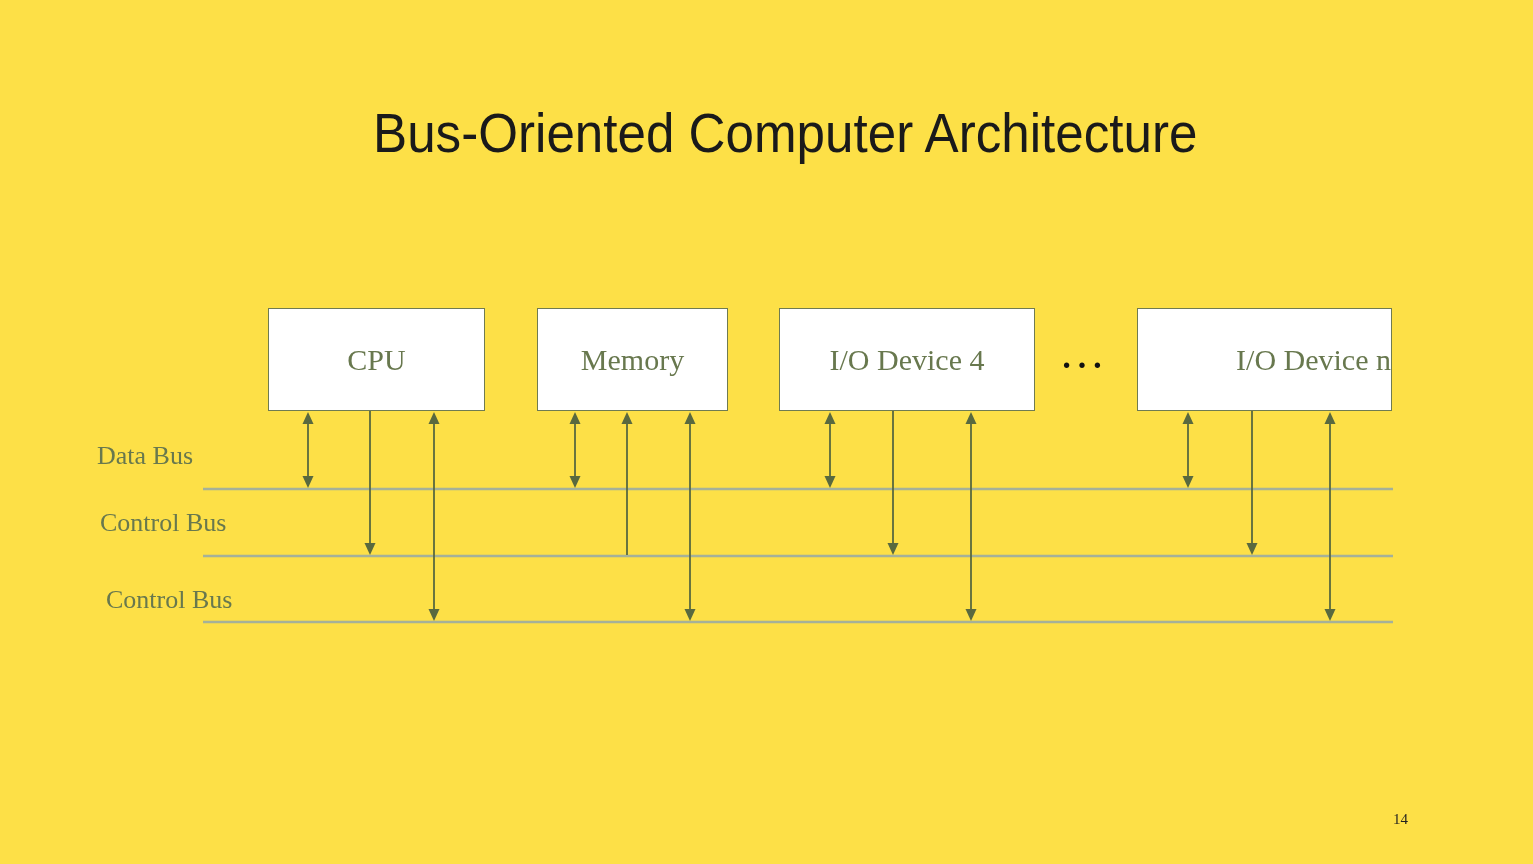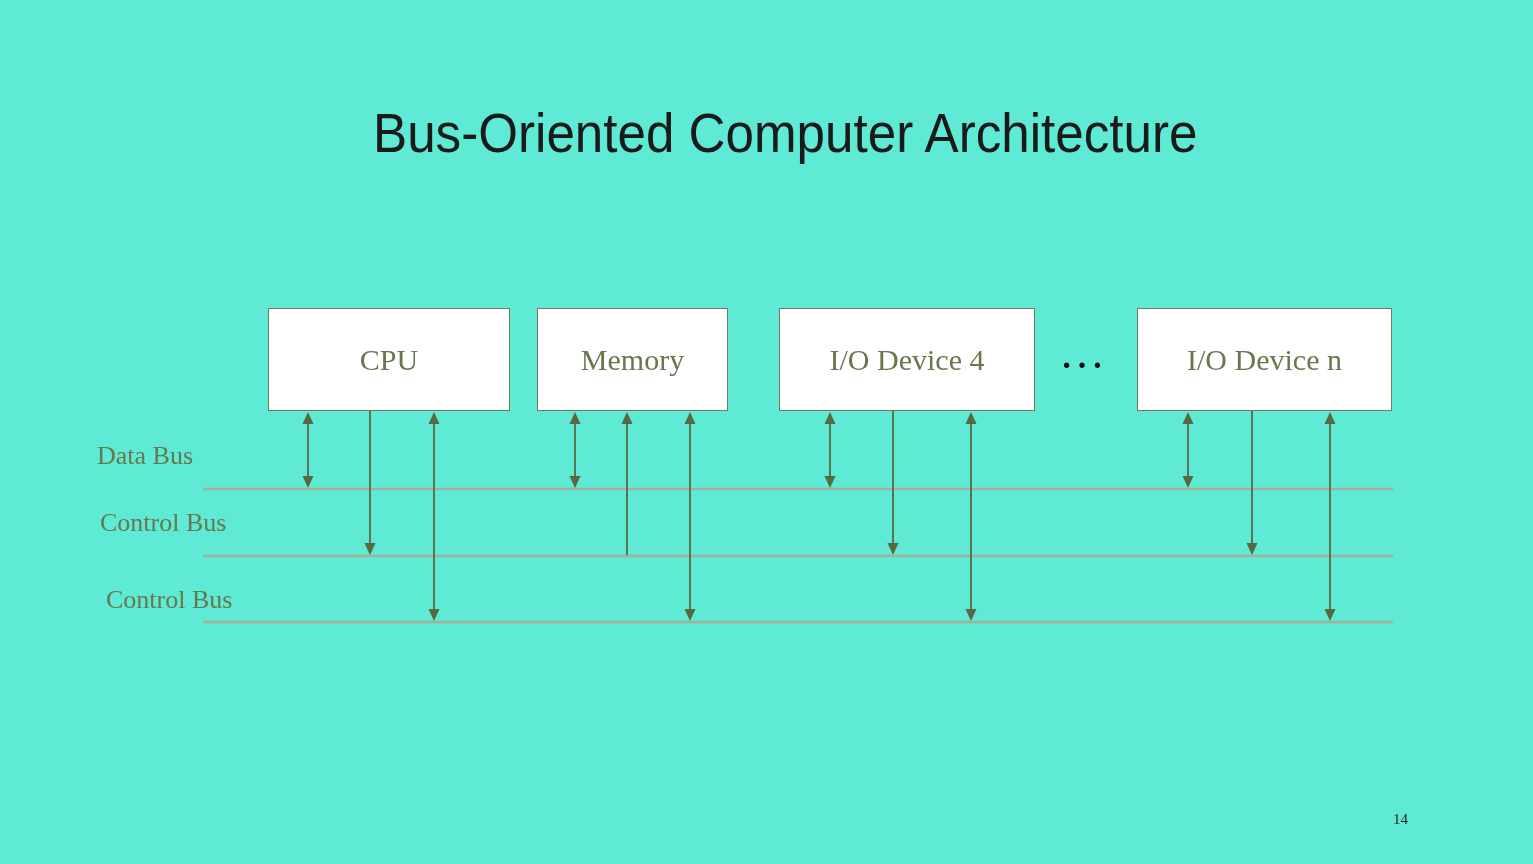--- a/index.html
+++ b/index.html
@@ -1,17 +1,17 @@
 <!DOCTYPE html>
 <html><head>
 <meta charset="utf-8">
 <style>
   html,body{margin:0;padding:0;background:#fff;}
   #stage{
-    position:relative;width:1533px;height:864px;background:#5eead4;
+    position:relative;width:1533px;height:864px;background:#fde047;
     overflow:hidden;font-family:"Liberation Serif", serif;
   }
   .title{
     position:absolute;left:19px;top:103px;width:1533px;height:70px;
     text-align:center;color:#1a1a1a;
     font-family:"Liberation Sans", sans-serif;font-size:55px;line-height:1.1;
     white-space:nowrap;
   }
   .title-inner{display:inline-block;transform:scaleX(0.93);transform-origin:center;}
   .comp-box{
@@ -100,30 +100,30 @@
         <line x1="1252" x2="1252" y1="411" y2="545" class="conn-line"></line>
         <polygon points="1252,555 1246.5,543 1257.5,543" class="conn-head"></polygon>
       </g>
       <g>
         <line x1="1330" x2="1330" y1="422" y2="611" class="conn-line"></line>
         <polygon points="1330,412 1324.5,424 1335.5,424" class="conn-head"></polygon>
         <polygon points="1330,621 1324.5,609 1335.5,609" class="conn-head"></polygon>
       </g>
     </svg>
 
-  <div class="comp-box" style="left: 268px; width: 242px;">
+  <div class="comp-box" style="left: 268px; width: 217px;">
     <span>CPU</span>
   </div>
   <div class="comp-box" style="left: 537px; width: 191px; font-family: Liberation Serif, serif;">
     <span>Memory</span>
   </div>
   <div class="comp-box" style="left: 779px; width: 256px;">
     <span>I/O Device 4</span>
   </div>
-  <div class="comp-box" style="left: 1137px; width: 255px;">
+  <div class="comp-box" style="left: 1137px; width: 255px; justify-content: flex-end;">
     <span>I/O Device n</span>
   </div>
 
   <div class="ellipsis">…</div>
 
   <div class="bus-label" style="left: 97px; top: 443px;">Data Bus</div>
   <div class="bus-label" style="left: 100px; top: 510px;">Control Bus</div>
   <div class="bus-label" style="left: 106px; top: 587px;">Control Bus</div>
 
   <div class="page-number">14</div>

